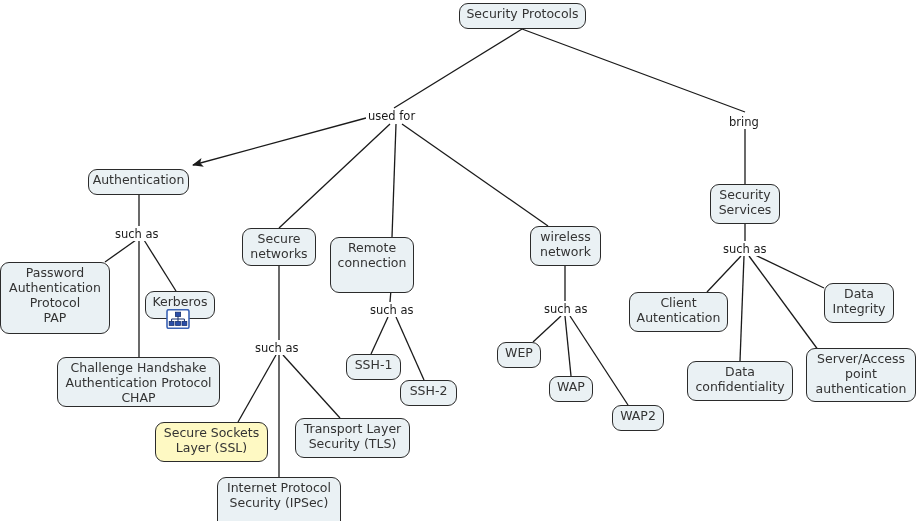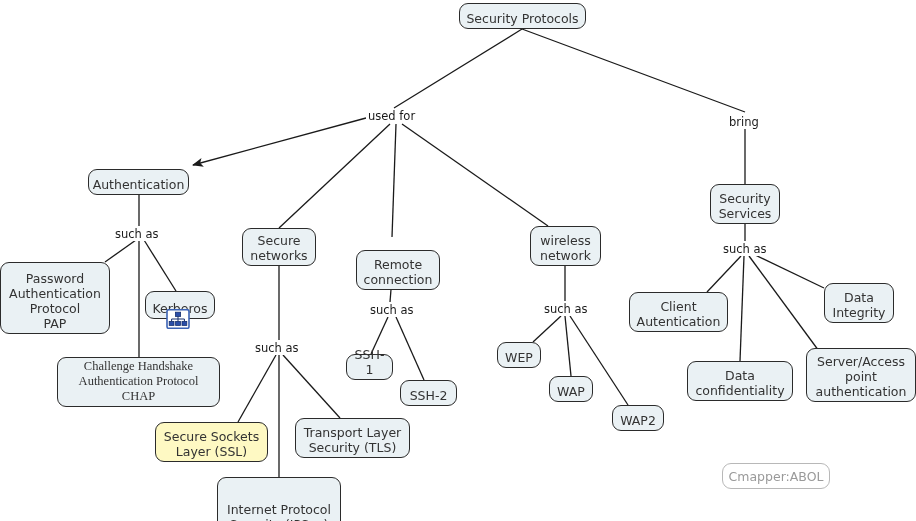--- a/index.html
+++ b/index.html
@@ -29,21 +29,21 @@
     position: absolute;
     box-sizing: border-box;
     background: #eaf1f4;
     border: 1.3px solid #2b2b2b;
     border-radius: 9px;
     color: #333333;
     font-size: 12.5px;
     line-height: 15px;
     text-align: center;
     display: flex;
-    align-items: flex-end;
+    align-items: flex-start;
     justify-content: center;
     padding: 2px 6px;
     white-space: pre-line;
     z-index: 3;
   }
   .linklabel {
     position: absolute;
     color: #1a1a1a;
     font-size: 11.5px;
     line-height: 13px;
@@ -115,34 +115,34 @@
   </svg>
 
   <div id="node-layer">
       <div class="node" style="left: 459px; top: 3px; width: 127px; height: 26px; background: rgb(234, 241, 244); border-color: rgb(43, 43, 43);"><span>Security Protocols</span></div>
       <div class="node" style="left: 88px; top: 169px; width: 101px; height: 26px; background: rgb(234, 241, 244); border-color: rgb(43, 43, 43);"><span>Authentication</span></div>
       <div class="node" style="left: 0px; top: 262px; width: 110px; height: 72px; background: rgb(234, 241, 244); border-color: rgb(43, 43, 43);"><span>Password
 Authentication
 Protocol
 PAP</span></div>
       <div class="node" style="left: 145px; top: 291px; width: 70px; height: 28px; background: rgb(234, 241, 244); border-color: rgb(43, 43, 43);"><span>Kerberos</span></div>
-      <div class="node" style="left: 57px; top: 357px; width: 163px; height: 50px; background: rgb(234, 241, 244); border-color: rgb(43, 43, 43); font-family: Liberation Serif, serif;"><span>Challenge Handshake
+      <div class="node" style="left: 57px; top: 357px; width: 163px; height: 50px; background: rgb(234, 241, 244); border-color: rgb(43, 43, 43);"><span>Challenge Handshake
 Authentication Protocol
 CHAP</span></div>
       <div class="node" style="left: 242px; top: 228px; width: 74px; height: 38px; background: rgb(234, 241, 244); border-color: rgb(43, 43, 43);"><span>Secure
 networks</span></div>
       <div class="node" style="left: 155px; top: 422px; width: 113px; height: 40px; background: #fef9c3; border-color: rgb(43, 43, 43);"><span>Secure Sockets
 Layer (SSL)</span></div>
       <div class="node" style="left: 217px; top: 477px; width: 124px; height: 58px; background: rgb(234, 241, 244); border-color: rgb(43, 43, 43); border-radius: 9px;"><span>Internet Protocol
 Security (IPSec)</span></div>
       <div class="node" style="left: 295px; top: 418px; width: 115px; height: 40px; background: rgb(234, 241, 244); border-color: rgb(43, 43, 43);"><span>Transport Layer
 Security (TLS)</span></div>
-      <div class="node" style="left: 356px; top: 237px; width: 84px; height: 40px; background: rgb(234, 241, 244); border-color: rgb(43, 43, 43); margin-top: 13px;"><span>Remote
+      <div class="node" style="left: 330px; top: 237px; width: 84px; height: 56px; background: rgb(234, 241, 244); border-color: rgb(43, 43, 43);"><span>Remote
 connection</span></div>
-      <div class="node" style="left: 346px; top: 354px; width: 47px; height: 26px; background: rgb(234, 241, 244); border-color: rgb(43, 43, 43);"><span>SSH-1</span></div>
+      <div class="node" style="left: 346px; top: 354px; width: 55px; height: 26px; background: rgb(234, 241, 244); border-color: rgb(43, 43, 43);"><span>SSH-1</span></div>
       <div class="node" style="left: 400px; top: 380px; width: 57px; height: 26px; background: rgb(234, 241, 244); border-color: rgb(43, 43, 43);"><span>SSH-2</span></div>
       <div class="node" style="left: 530px; top: 226px; width: 71px; height: 40px; background: rgb(234, 241, 244); border-color: rgb(43, 43, 43);"><span>wireless
 network</span></div>
       <div class="node" style="left: 497px; top: 342px; width: 44px; height: 26px; background: rgb(234, 241, 244); border-color: rgb(43, 43, 43);"><span>WEP</span></div>
       <div class="node" style="left: 549px; top: 376px; width: 44px; height: 26px; background: rgb(234, 241, 244); border-color: rgb(43, 43, 43);"><span>WAP</span></div>
       <div class="node" style="left: 612px; top: 405px; width: 52px; height: 26px; background: rgb(234, 241, 244); border-color: rgb(43, 43, 43);"><span>WAP2</span></div>
       <div class="node" style="left: 710px; top: 184px; width: 70px; height: 40px; background: rgb(234, 241, 244); border-color: rgb(43, 43, 43);"><span>Security
 Services</span></div>
       <div class="node" style="left: 629px; top: 292px; width: 99px; height: 40px; background: rgb(234, 241, 244); border-color: rgb(43, 43, 43);"><span>Client
 Autentication</span></div>
@@ -167,17 +167,14 @@
       <div class="node-badge" style="left: 166px; top: 309px; width: 24px; height: 20px;"><svg width="24" height="20" viewBox="0 0 24 20" xmlns="http://www.w3.org/2000/svg">
           <rect x="1" y="0.6" width="22" height="18.8" rx="2" fill="#ffffff" stroke="#3b63b5" stroke-width="1.6"></rect>
           <rect x="9.4" y="3.2" width="5.2" height="4.2" fill="#2a4ea8" stroke="#16306e" stroke-width="0.8"></rect>
           <path d="M12 7.4 L12 10 M5.6 10 L18.4 10 M5.6 10 L5.6 12.4 M12 10 L12 12.4 M18.4 10 L18.4 12.4" stroke="#16306e" stroke-width="1"></path>
           <rect x="3.2" y="12.4" width="4.8" height="4" fill="#2a4ea8" stroke="#16306e" stroke-width="0.8"></rect>
           <rect x="9.6" y="12.4" width="4.8" height="4" fill="#2a4ea8" stroke="#16306e" stroke-width="0.8"></rect>
           <rect x="16" y="12.4" width="4.8" height="4" fill="#2a4ea8" stroke="#16306e" stroke-width="0.8"></rect>
         </svg></div>
     </div>
 
-  <div class="footer-badge" style="left: 722px; top: 463px; width: 108px; height: 26px; color: rgb(154, 154, 154); border-color: rgb(184, 184, 184);">
-    <span>Cmapper:ABOL</span>
-  </div>
 
 </div>
 
 </body></html>

